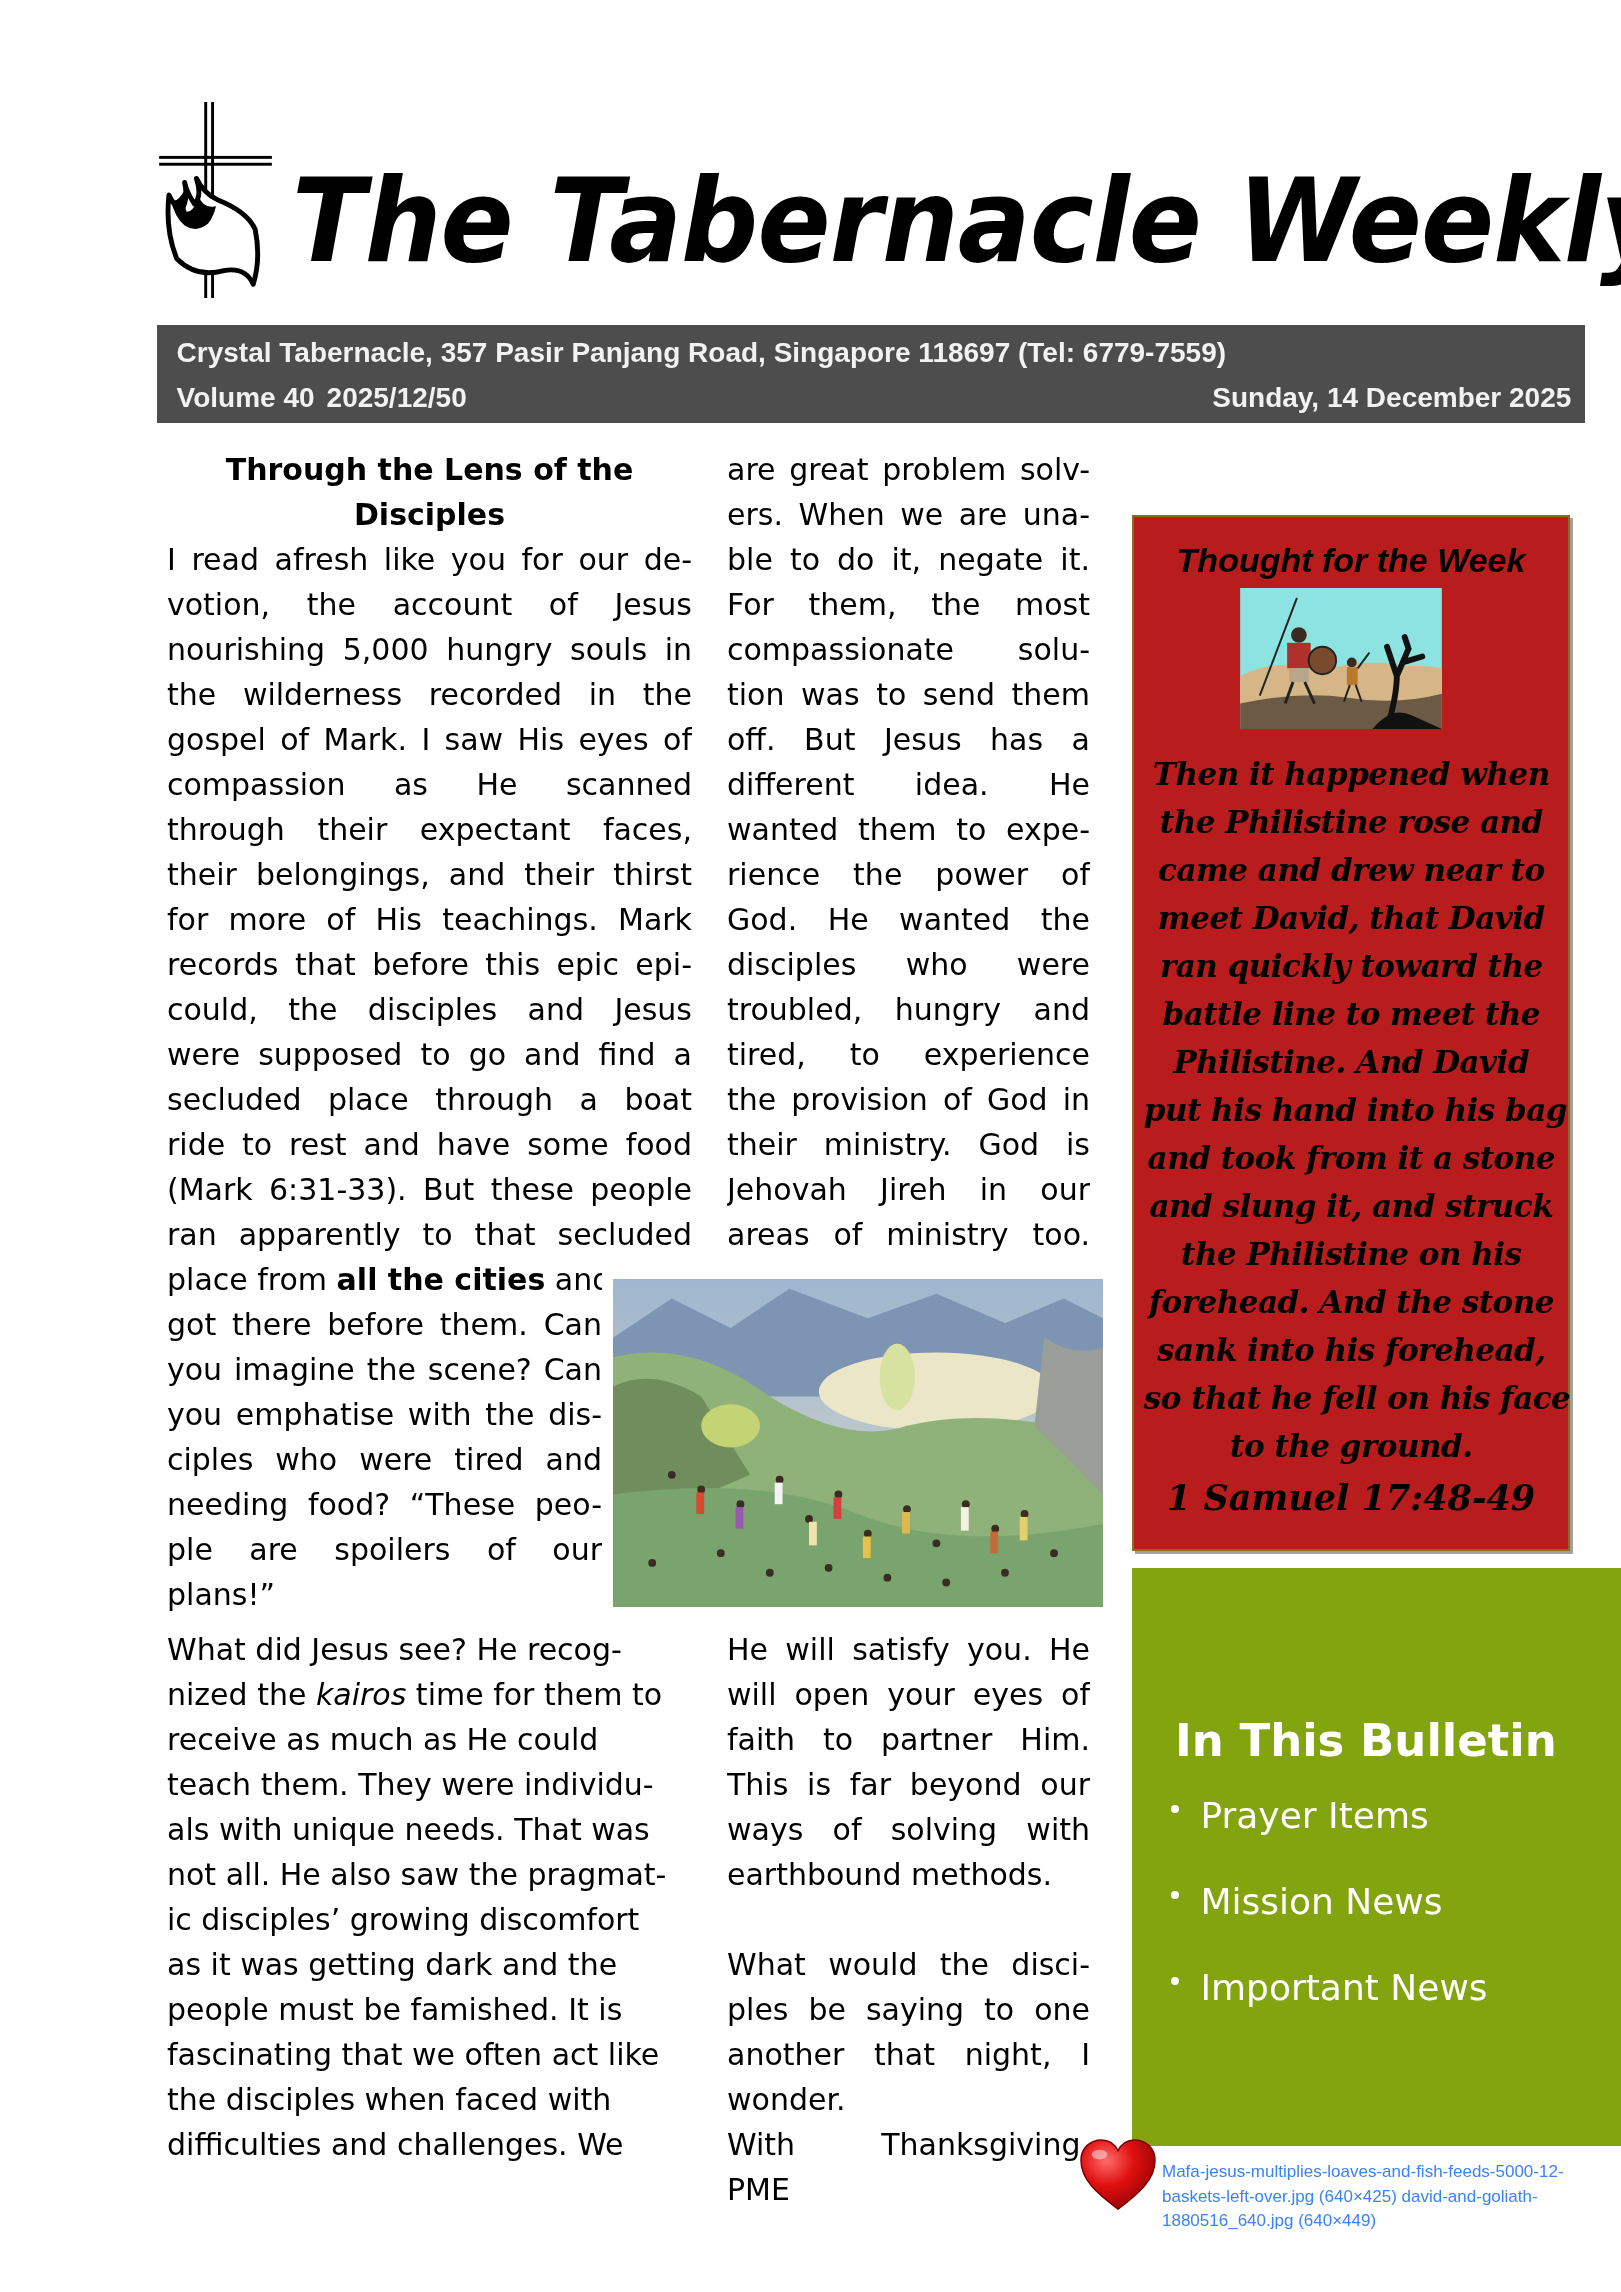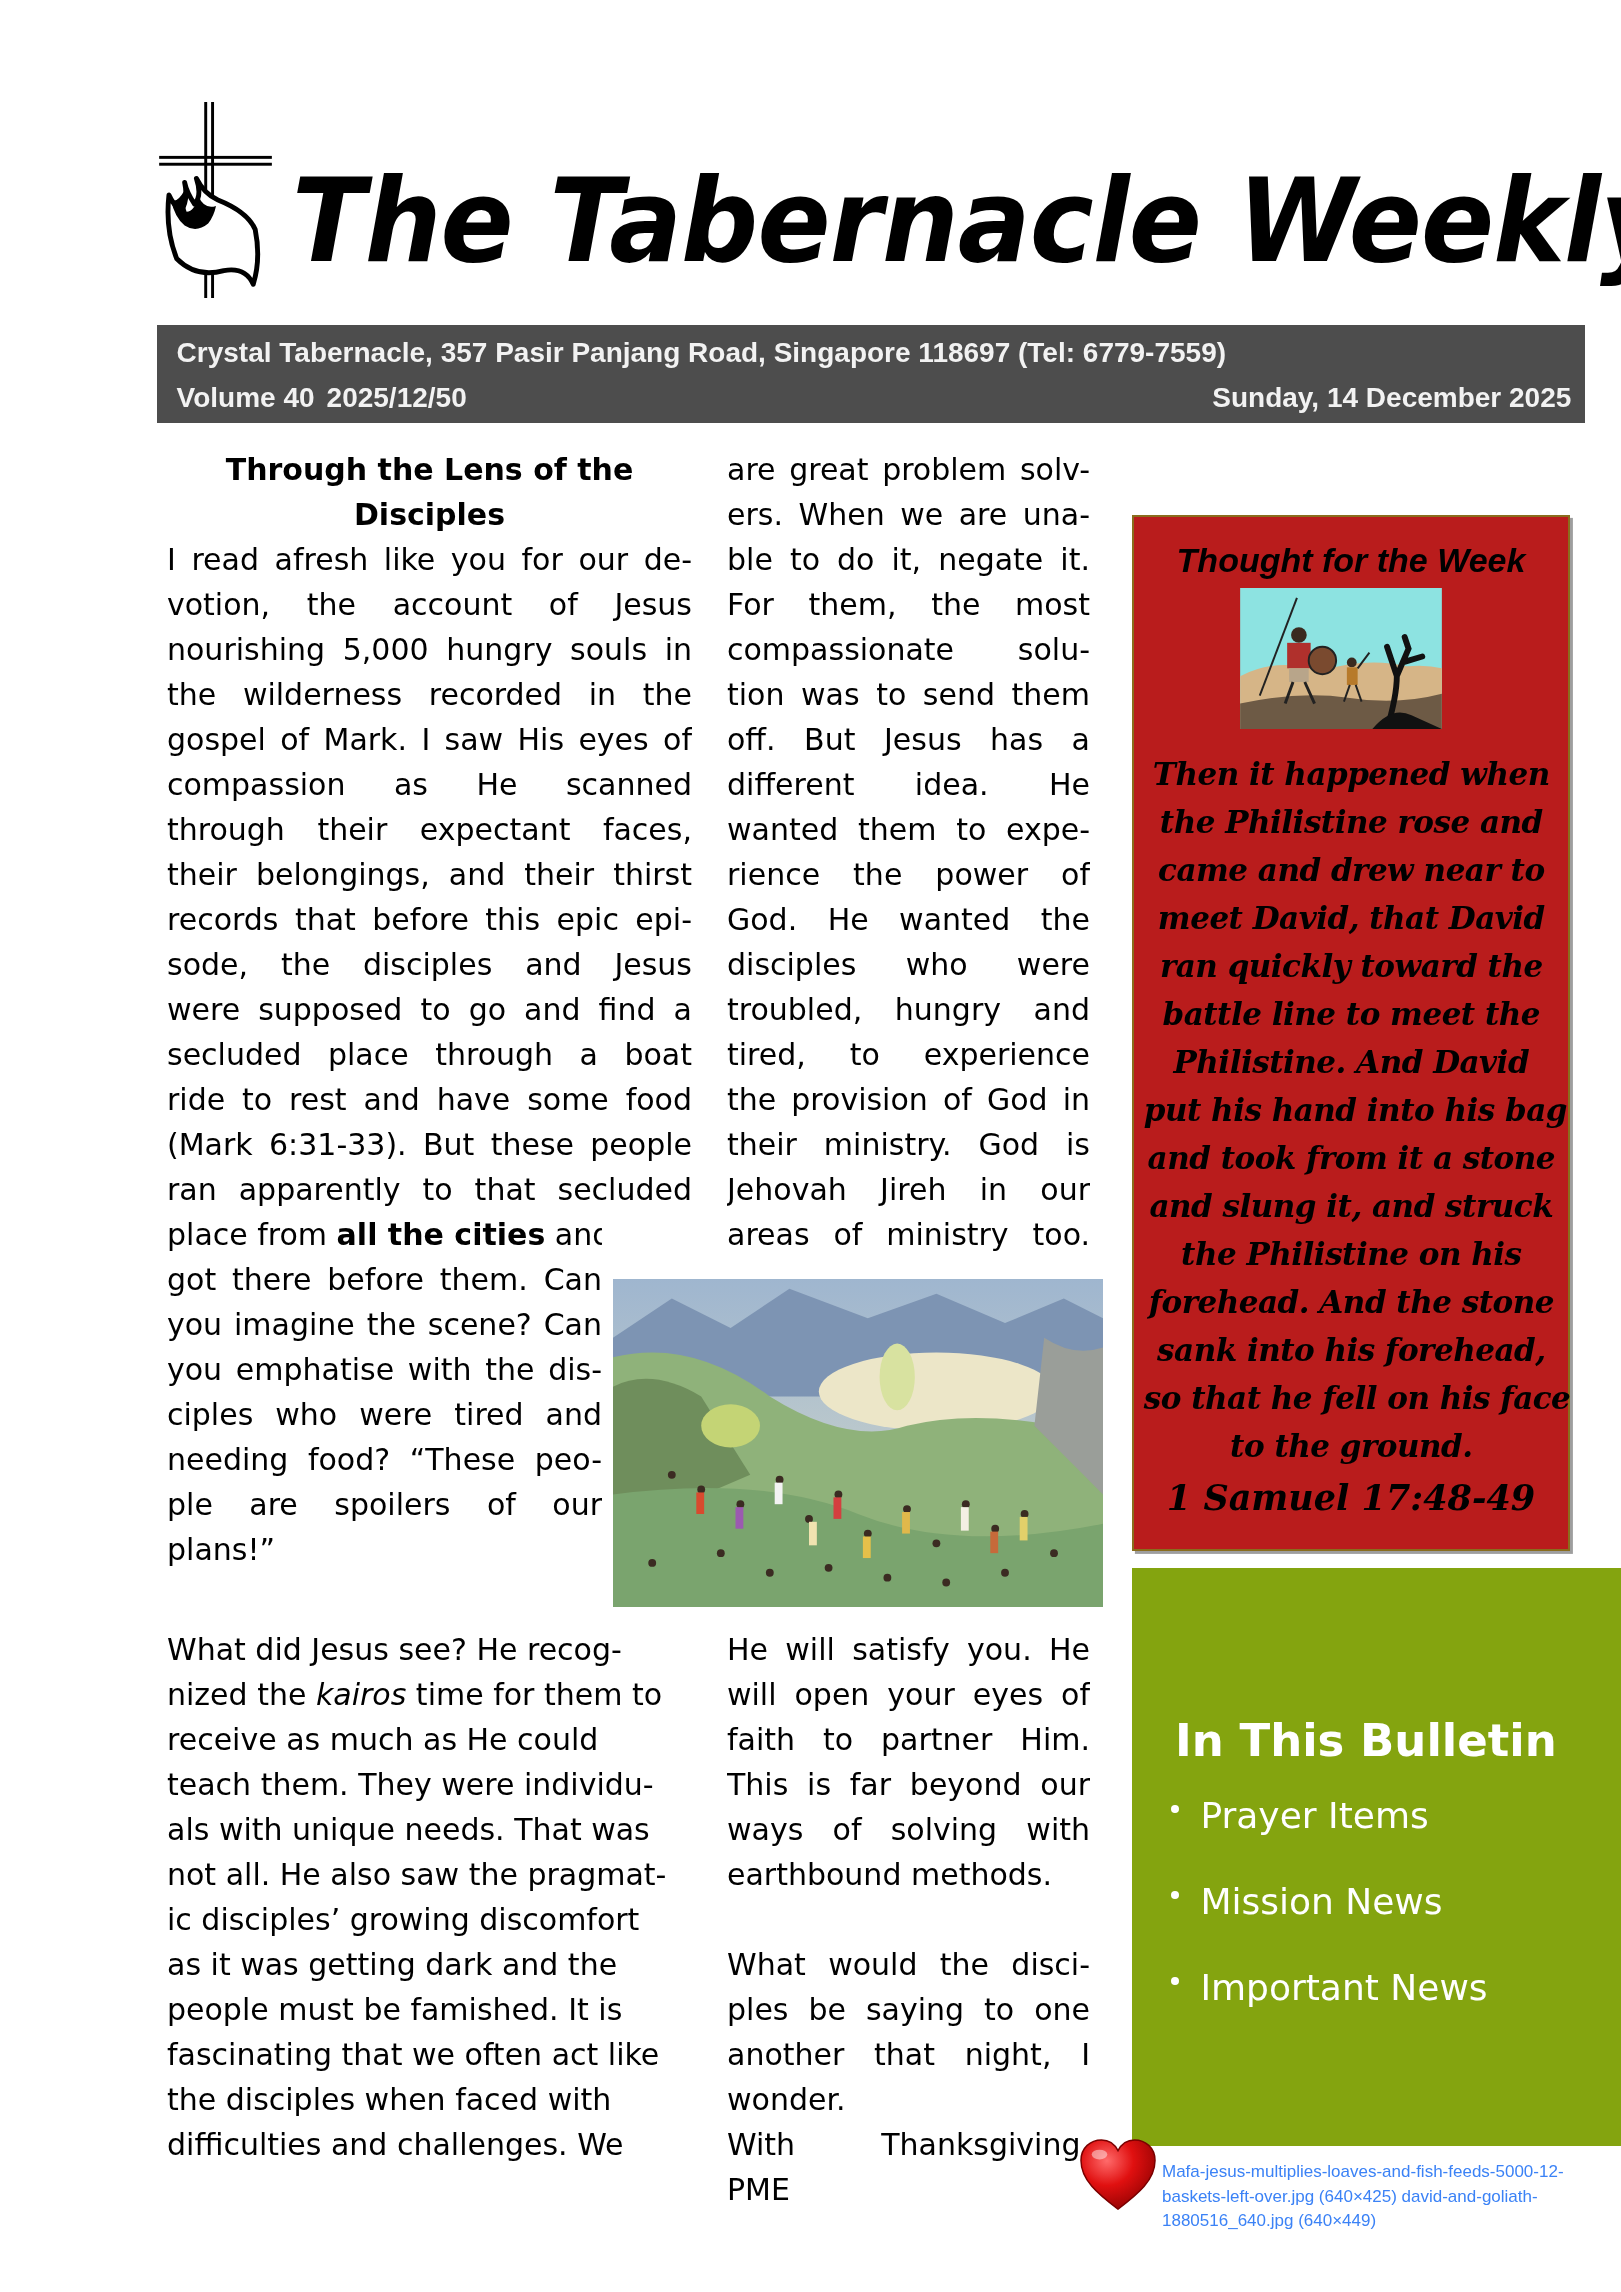--- a/index.html
+++ b/index.html
@@ -76,22 +76,23 @@
   <span class="ln head">Through the Lens of the</span>
   <span class="ln head">Disciples</span>
   <span class="ln">I read afresh like you for our de-</span>
   <span class="ln">votion, the account of Jesus</span>
   <span class="ln">nourishing 5,000 hungry souls in</span>
   <span class="ln">the wilderness recorded in the</span>
   <span class="ln">gospel of Mark. I saw His eyes of</span>
   <span class="ln">compassion as He scanned</span>
   <span class="ln">through their expectant faces,</span>
   <span class="ln">their belongings, and their thirst</span>
+  <span class="ln">for more of His teachings. Mark</span>
   <span class="ln">records that before this epic epi-</span>
-  <span class="ln">sode, the disciples and Jesus</span>
+  <span class="ln">could, the disciples and Jesus</span>
   <span class="ln">were supposed to go and find a</span>
   <span class="ln">secluded place through a boat</span>
   <span class="ln">ride to rest and have some food</span>
   <span class="ln">(Mark 6:31-33). But these people</span>
   <span class="ln">ran apparently to that secluded</span>
   <div class="narrow">
     <span class="ln"><span>place from </span><b>all the cities</b><span> and</span></span>
     <span class="ln">got there before them. Can</span>
     <span class="ln">you imagine the scene? Can</span>
     <span class="ln">you emphatise with the dis-</span>

